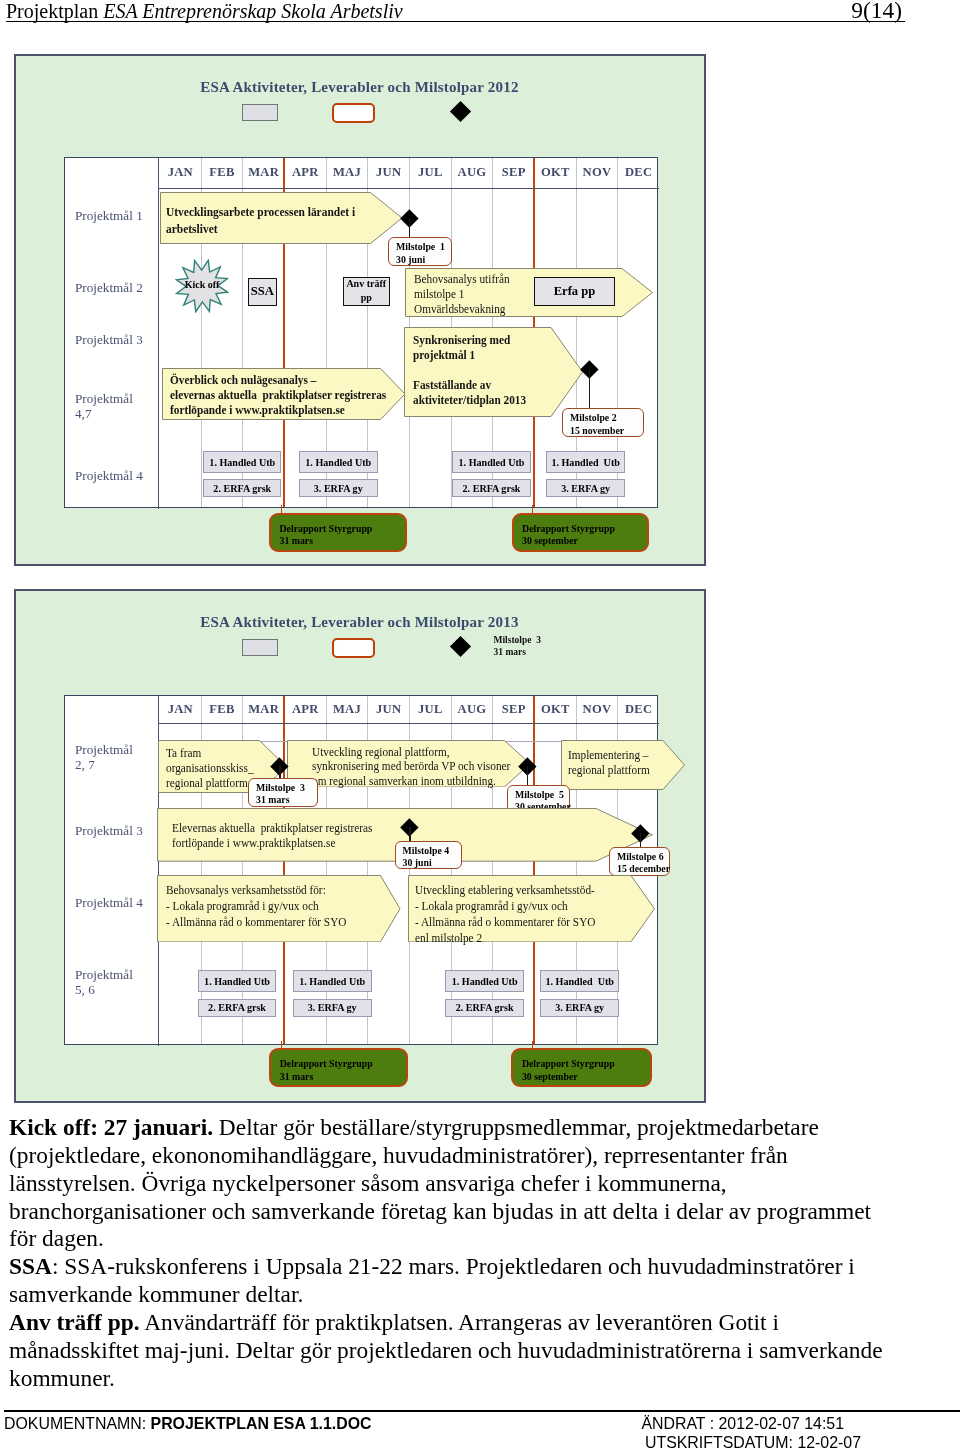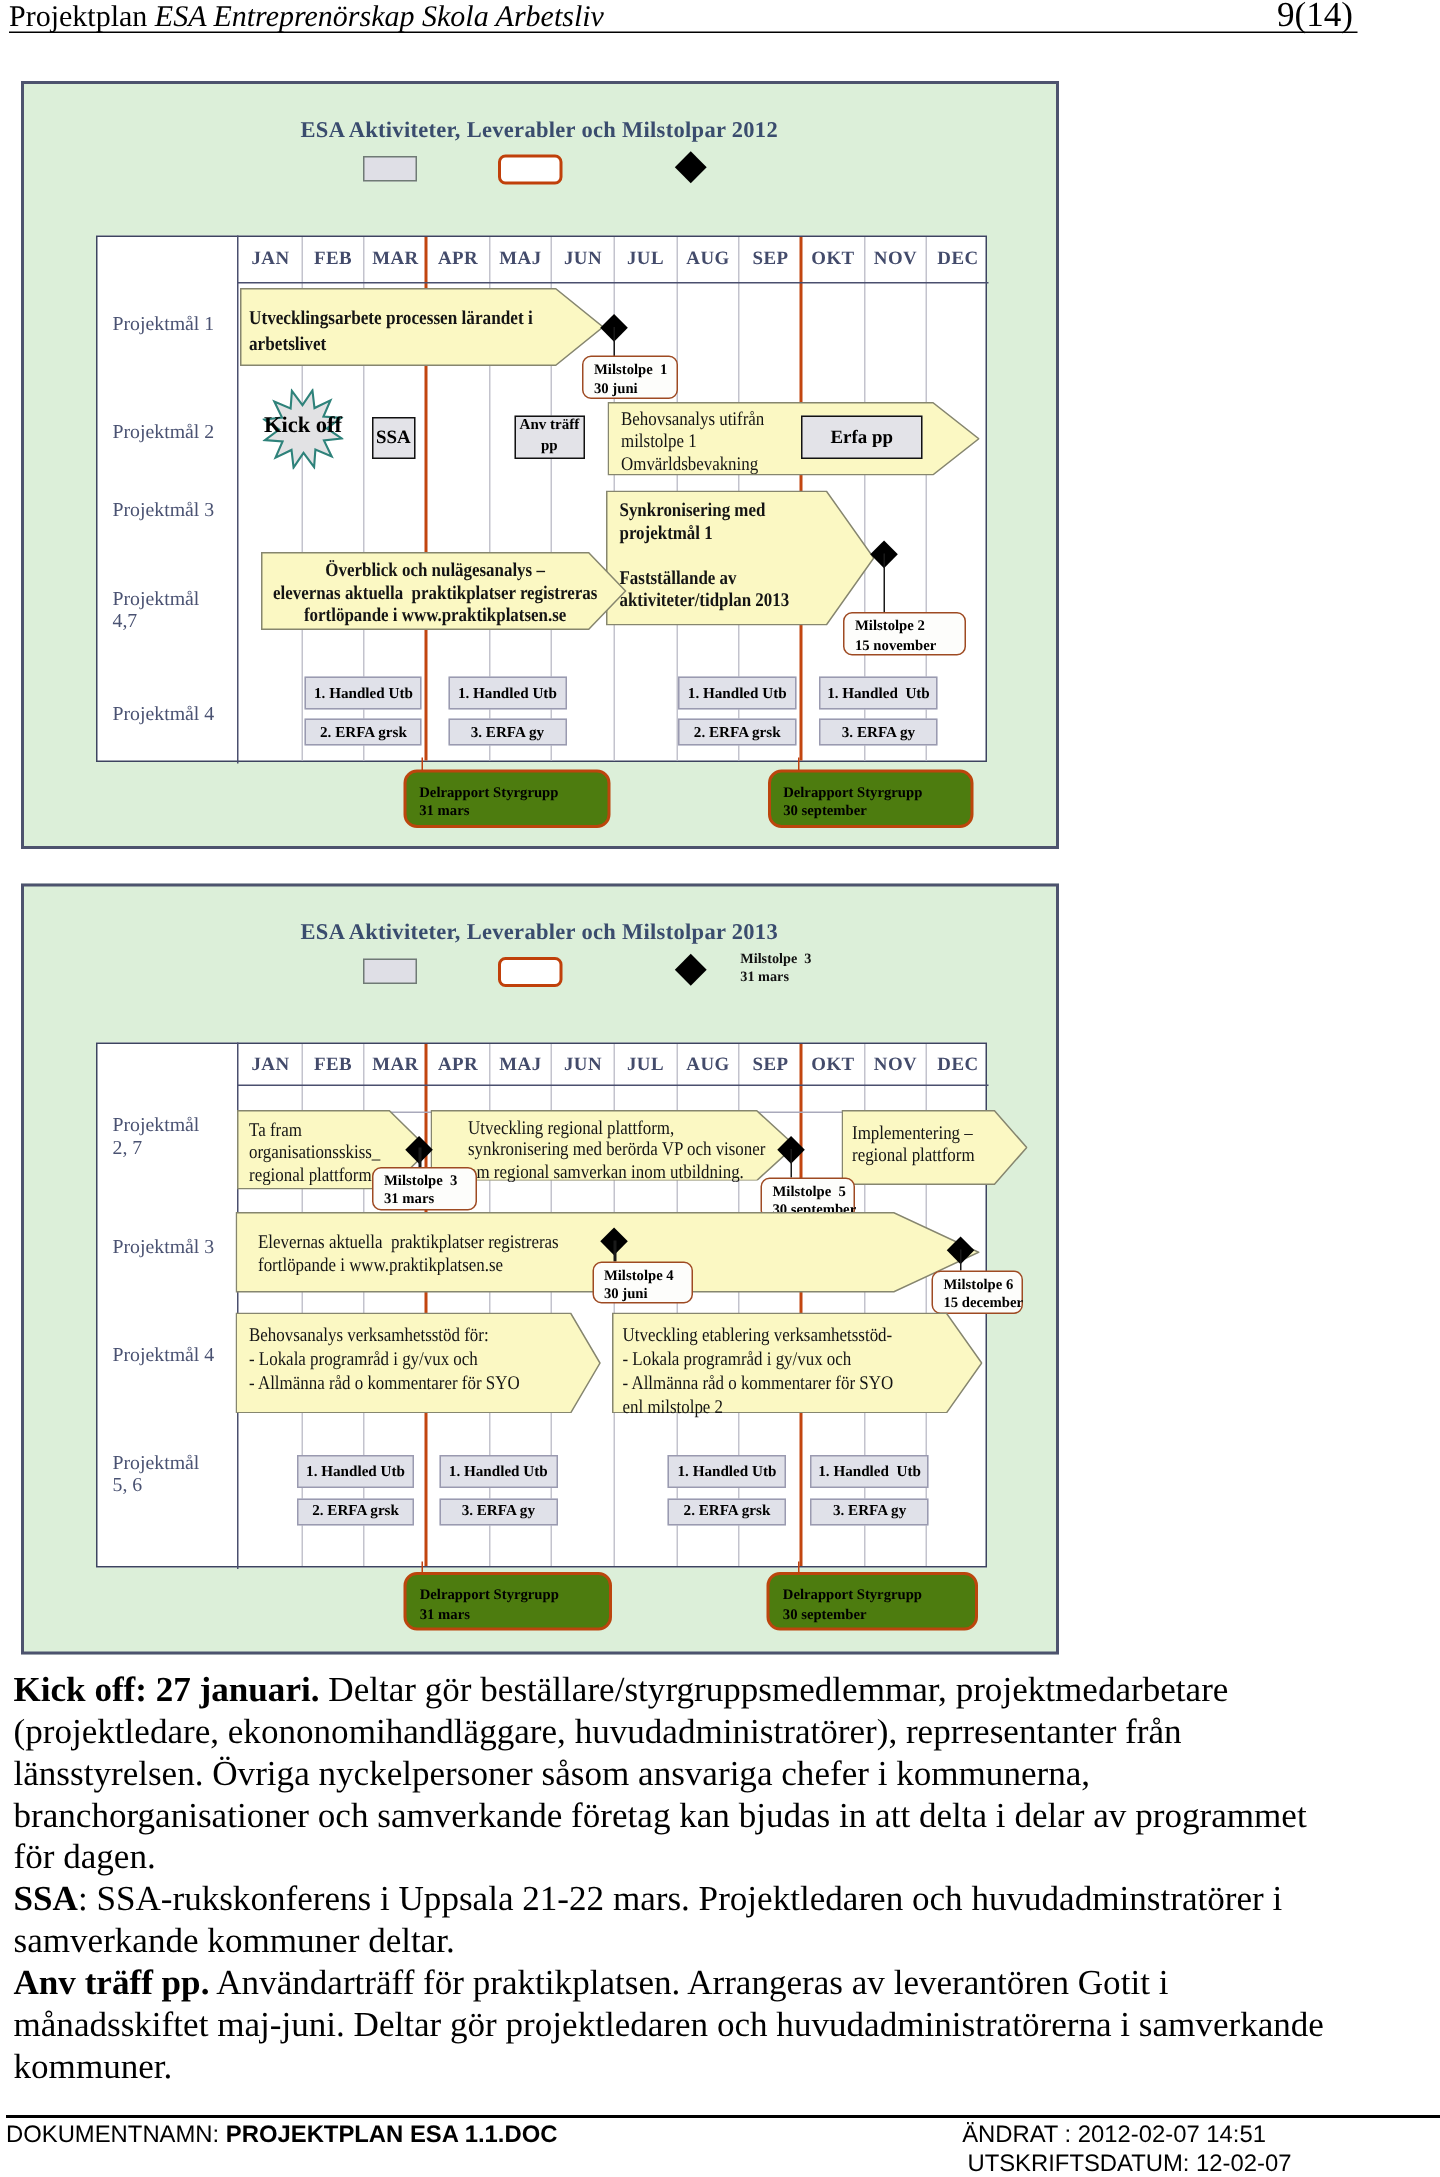--- a/index.html
+++ b/index.html
@@ -118,38 +118,38 @@
       </svg>
     <div class="t wrap" style="left:6.5px;top:11px;width:240px;transform:scaleX(0.875);transform-origin:0 0;font-size:13.1px;line-height:17.3px;font-weight:bold;"><span>Utvecklingsarbete processen lärandet i arbetslivet</span></div>
   </div>
   <div class="dia" style="left:400.50px;top:209.50px;width:12.73px;height:12.73px;margin-left:2.64px;margin-top:2.64px;"></div>
   <div class="stem" style="left:409.20px;top:218.00px;height:20.00px;"></div>
   <div class="msbox" style="left:388px;top:237px;width:64px;height:29px;font-size:9.8px;line-height:12.6px;padding:3.0px 0 0 7px;"><span>Milstolpe  1</span><br><span>30 juni</span></div>
   <div style="position:absolute;left:175px;top:259px;width:54px;height:54px;">
     <svg width="54" height="54" viewBox="0 0 100 100">
         <polygon points="61.65,2.40 64.19,24.14 83.88,14.60 75.22,34.70 97.04,36.29 79.49,49.36 97.60,61.65 75.86,64.19 85.40,83.88 65.30,75.22 63.71,97.04 50.64,79.49 38.35,97.60 35.81,75.86 16.12,85.40 24.78,65.30 2.96,63.71 20.51,50.64 2.40,38.35 24.14,35.81 14.60,16.12 34.70,24.78 36.29,2.96 49.36,20.51" fill="#e2e2e4" stroke="#2e827a" stroke-width="2.6" stroke-linejoin="miter"></polygon>
       </svg>
-    <div style="position:absolute;left:0;top:-2px;width:54px;height:54px;display:flex;align-items:center;justify-content:center;font-size:15px;font-weight:bold;font-family:'Liberation Serif',serif;color:#000;text-align:right;">Kick off</div>
+    <div style="position:absolute;left:0;top:-2px;width:54px;height:54px;display:flex;align-items:center;justify-content:center;font-size:10px;font-weight:bold;font-family:'Liberation Serif',serif;color:#000;text-align:right;">Kick off</div>
   </div>
   <div class="graybox" style="left:248px;top:277.5px;width:28.5px;height:28px;font-size:12.6px;line-height:15px;border:1.6px solid #111;background:#e3e3e8;"><span style="display:block;width:100%;"><span>SSA</span></span></div>
   <div class="graybox" style="left:343px;top:277px;width:46.5px;height:28.5px;font-size:10px;line-height:14.2px;border:1.6px solid #111;background:#e3e3e8;"><span style="display:block;width:100%;"><span>Anv träff</span><br><span>pp</span></span></div>
   <div class="ar" style="left:404.5px;top:267.5px;width:248px;height:49px;">
     <svg width="248" height="49" viewBox="0 0 248 49">
         <path d="M 0.5 0.5 L 217 0.5 L 247.5 24.50 L 217 48.5 L 0.5 48.5 Z" fill="#fbf8c3" stroke="#86866f" stroke-width="1.0"></path>
       </svg>
     <div class="t" style="left:9px;top:4px;transform:scaleX(0.875);transform-origin:0 0;font-size:12.9px;line-height:15.0px;font-weight:normal;"><span>Behovsanalys utifrån</span><br><span>milstolpe 1</span><br><span>Omvärldsbevakning</span></div>
   </div>
   <div class="graybox" style="left:534px;top:277px;width:81px;height:29px;font-size:12.6px;line-height:15px;border:1.6px solid #111;background:#e3e3e8;"><span style="display:block;width:100%;"><span>Erfa pp</span></span></div>
   <div class="ar" style="left:403.5px;top:327px;width:179px;height:90px;">
     <svg width="179" height="90" viewBox="0 0 179 90">
         <path d="M 0.5 0.5 L 147 0.5 L 178.5 45.00 L 147 89.5 L 0.5 89.5 Z" fill="#fbf8c3" stroke="#86866f" stroke-width="1.0"></path>
       </svg>
     <div class="t" style="left:9px;top:5.5px;transform:scaleX(0.875);transform-origin:0 0;font-size:12.9px;line-height:15.0px;font-weight:bold;"><span>Synkronisering med</span><br><span>projektmål 1</span><br><span></span><br><span>Fastställande av</span><br><span>aktiviteter/tidplan 2013</span></div>
   </div>
-  <div class="ar" style="left:174px;top:367.5px;width:243.5px;height:68px;text-align:center;">
+  <div class="ar" style="left:162px;top:367.5px;width:243.5px;height:68px;">
     <svg width="243.5" height="52" viewBox="0 0 243.5 52">
         <path d="M 0.5 0.5 L 218.5 0.5 L 243.0 26.00 L 218.5 51.5 L 0.5 51.5 Z" fill="#fbf8c3" stroke="#86866f" stroke-width="1.0"></path>
       </svg>
     <div class="t" style="left:7.5px;top:5.5px;transform:scaleX(0.875);transform-origin:0 0;font-size:12.9px;line-height:15.0px;font-weight:bold;"><span>Överblick och nulägesanalys –</span><br><span>elevernas aktuella  praktikplatser registreras</span><br><span>fortlöpande i www.praktikplatsen.se</span></div>
   </div>
   <div class="dia" style="left:580.20px;top:360.50px;width:12.73px;height:12.73px;margin-left:2.64px;margin-top:2.64px;"></div>
   <div class="stem" style="left:588.90px;top:369.00px;height:40.00px;"></div>
   <div class="msbox" style="left:562px;top:408px;width:82px;height:29px;font-size:9.8px;line-height:12.6px;padding:3.0px 0 0 7px;"><span>Milstolpe 2</span><br><span>15 november</span></div>
   <div class="utbbox" style="left:203.2px;top:451px;width:78.2px;height:22px;font-size:10.1px;">1. Handled Utb</div>
   <div class="utbbox" style="left:203.2px;top:479px;width:78.2px;height:18px;font-size:10.1px;">2. ERFA grsk</div>
@@ -226,21 +226,21 @@
     <svg width="496" height="53.7" viewBox="0 0 496 53.7">
         <path d="M 0.5 0.5 L 439 0.5 L 495.5 26.85 L 439 53.2 L 0.5 53.2 Z" fill="#fbf8c3" stroke="#86866f" stroke-width="1.0"></path>
       </svg>
     <div class="t" style="left:15.2px;top:13px;transform:scaleX(0.875);transform-origin:0 0;font-size:12.9px;line-height:14.4px;font-weight:normal;"><span>Elevernas aktuella  praktikplatser registreras</span><br><span>fortlöpande i www.praktikplatsen.se</span></div>
   </div>
   <div class="dia" style="left:400.70px;top:818.50px;width:12.73px;height:12.73px;margin-left:2.64px;margin-top:2.64px;"></div>
   <div class="stem" style="left:409.40px;top:827.00px;height:14.00px;"></div>
   <div class="msbox" style="left:394.6px;top:840.7px;width:67.7px;height:28.7px;font-size:9.8px;line-height:12.6px;padding:3.0px 0 0 7px;"><span>Milstolpe 4</span><br><span>30 juni</span></div>
   <div class="dia" style="left:631.40px;top:824.00px;width:12.73px;height:12.73px;margin-left:2.64px;margin-top:2.64px;"></div>
   <div class="stem" style="left:640.10px;top:833.00px;height:14.00px;"></div>
-  <div class="msbox" style="left:609px;top:846.7px;width:60.5px;height:29px;font-size:9.8px;line-height:12.6px;padding:3.0px 0 0 7px;margin-left:12px;"><span>Milstolpe 6</span><br><span>15 december</span></div>
+  <div class="msbox" style="left:609px;top:846.7px;width:60.5px;height:29px;font-size:9.8px;line-height:12.6px;padding:3.0px 0 0 7px;"><span>Milstolpe 6</span><br><span>15 december</span></div>
   <div class="ar" style="left:157.2px;top:874.7px;width:243.5px;height:67.4px;">
     <svg width="243.5" height="67.4" viewBox="0 0 243.5 67.4">
         <path d="M 0.5 0.5 L 223.5 0.5 L 243.0 33.70 L 223.5 66.9 L 0.5 66.9 Z" fill="#fbf8c3" stroke="#86866f" stroke-width="1.0"></path>
       </svg>
     <div class="t" style="left:8.5px;top:7px;transform:scaleX(0.875);transform-origin:0 0;font-size:12.9px;line-height:16.0px;font-weight:normal;"><span>Behovsanalys verksamhetsstöd för:</span><br><span>- Lokala programråd i gy/vux och</span><br><span>- Allmänna råd o kommentarer för SYO</span></div>
   </div>
   <div class="ar" style="left:407.9px;top:874.7px;width:247px;height:67.4px;">
     <svg width="247" height="67.4" viewBox="0 0 247 67.4">
         <path d="M 0.5 0.5 L 223 0.5 L 246.5 33.70 L 223 66.9 L 0.5 66.9 Z" fill="#fbf8c3" stroke="#86866f" stroke-width="1.0"></path>
       </svg>

